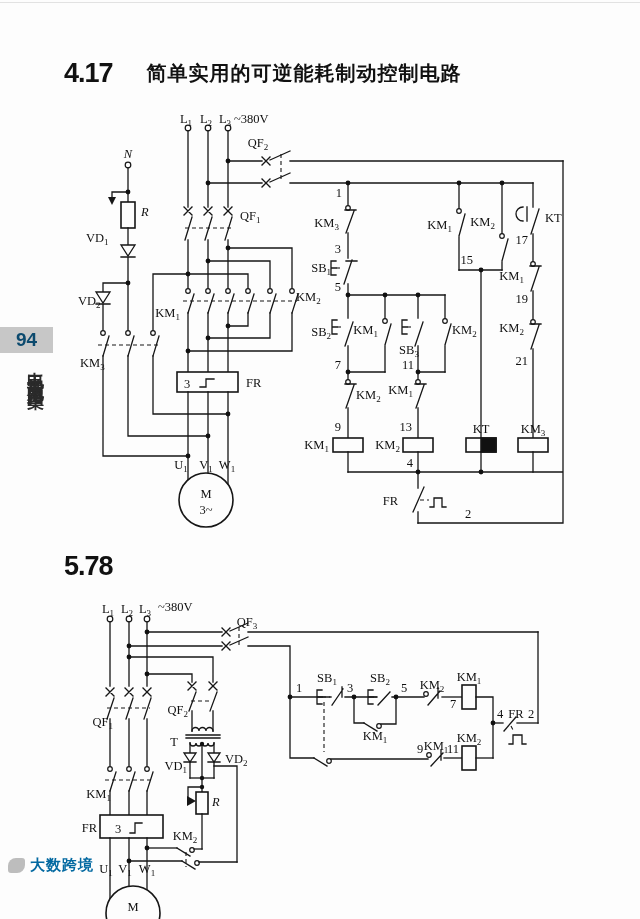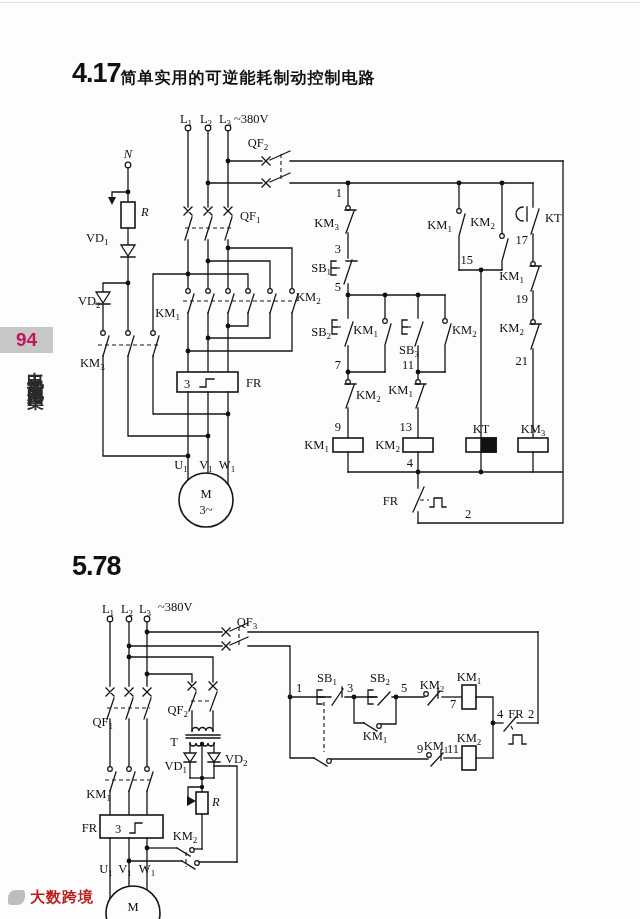--- a/index.html
+++ b/index.html
@@ -1,30 +1,30 @@
 <!DOCTYPE html>
 <html><head>
 <meta charset="utf-8">
 <style>
   html,body{margin:0;padding:0;}
   body{width:640px;height:919px;background:#fdfdfd;position:relative;overflow:hidden;
        font-family:"Liberation Sans",sans-serif;color:#111;}
   .edge-top{position:absolute;left:0;top:2px;width:640px;height:1px;background:#e2e2e2;}
-  .section-title{position:absolute;left:72px;display:flex;align-items:flex-end;gap:0;white-space:nowrap;}
+  .section-title{position:absolute;left:64px;display:flex;align-items:center;gap:34px;white-space:nowrap;}
   .section-title .num{font-size:27px;font-weight:bold;letter-spacing:-1px;font-family:"Liberation Sans",sans-serif;}
-  .section-title .zh{font-size:16px;font-weight:bold;letter-spacing:1px;font-family:"Liberation Sans",sans-serif;}
+  .section-title .zh{font-size:20px;font-weight:bold;letter-spacing:1px;font-family:"Liberation Sans",sans-serif;}
   #title1{top:58px;}
   #title2{top:551px;}
   .page-tab{position:absolute;left:0;top:327px;width:53px;height:26px;background:#c7c7c7;
-            display:flex;align-items:center;justify-content:center;font-size:19px;font-weight:bold;color:#be185d;}
+            display:flex;align-items:center;justify-content:center;font-size:19px;font-weight:bold;color:#0c4a6e;}
   .side-vtext{position:absolute;left:24px;top:358px;height:170px;writing-mode:vertical-rl;
               font-size:17px;font-weight:bold;letter-spacing:3px;color:#2a2a2a;
               font-family:"Liberation Sans",sans-serif;}
-  .watermark{position:absolute;left:8px;top:888px;display:flex;align-items:center;gap:5px;
-             color:#b91c1c;font-size:15px;font-weight:bold;letter-spacing:1px;text-align:center;}
+  .watermark{position:absolute;left:8px;top:856px;display:flex;align-items:center;gap:5px;
+             color:#0369a1;font-size:15px;font-weight:bold;letter-spacing:1px;text-align:center;}
   .watermark .wm-logo{width:17px;height:15px;background:#bdbdbd;border-radius:8px 3px 8px 3px;display:inline-block;}
   svg{position:absolute;left:0;top:0;}
   .w{stroke:#161616;stroke-width:1.3;fill:none;stroke-linecap:square;}
   .wd{stroke:#161616;stroke-width:1.1;fill:none;stroke-dasharray:4 3;}
   .bx{stroke:#161616;stroke-width:1.6;fill:#fdfdfd;}
   .bk{fill:#111;stroke:#161616;stroke-width:1.6;}
   .dot{fill:#111;stroke:none;}
   .term{fill:#fdfdfd;stroke:#161616;stroke-width:1.2;}
   .tri{fill:#fdfdfd;stroke:#161616;stroke-width:1.3;stroke-linejoin:miter;}
   .arr{fill:#161616;stroke:none;}

